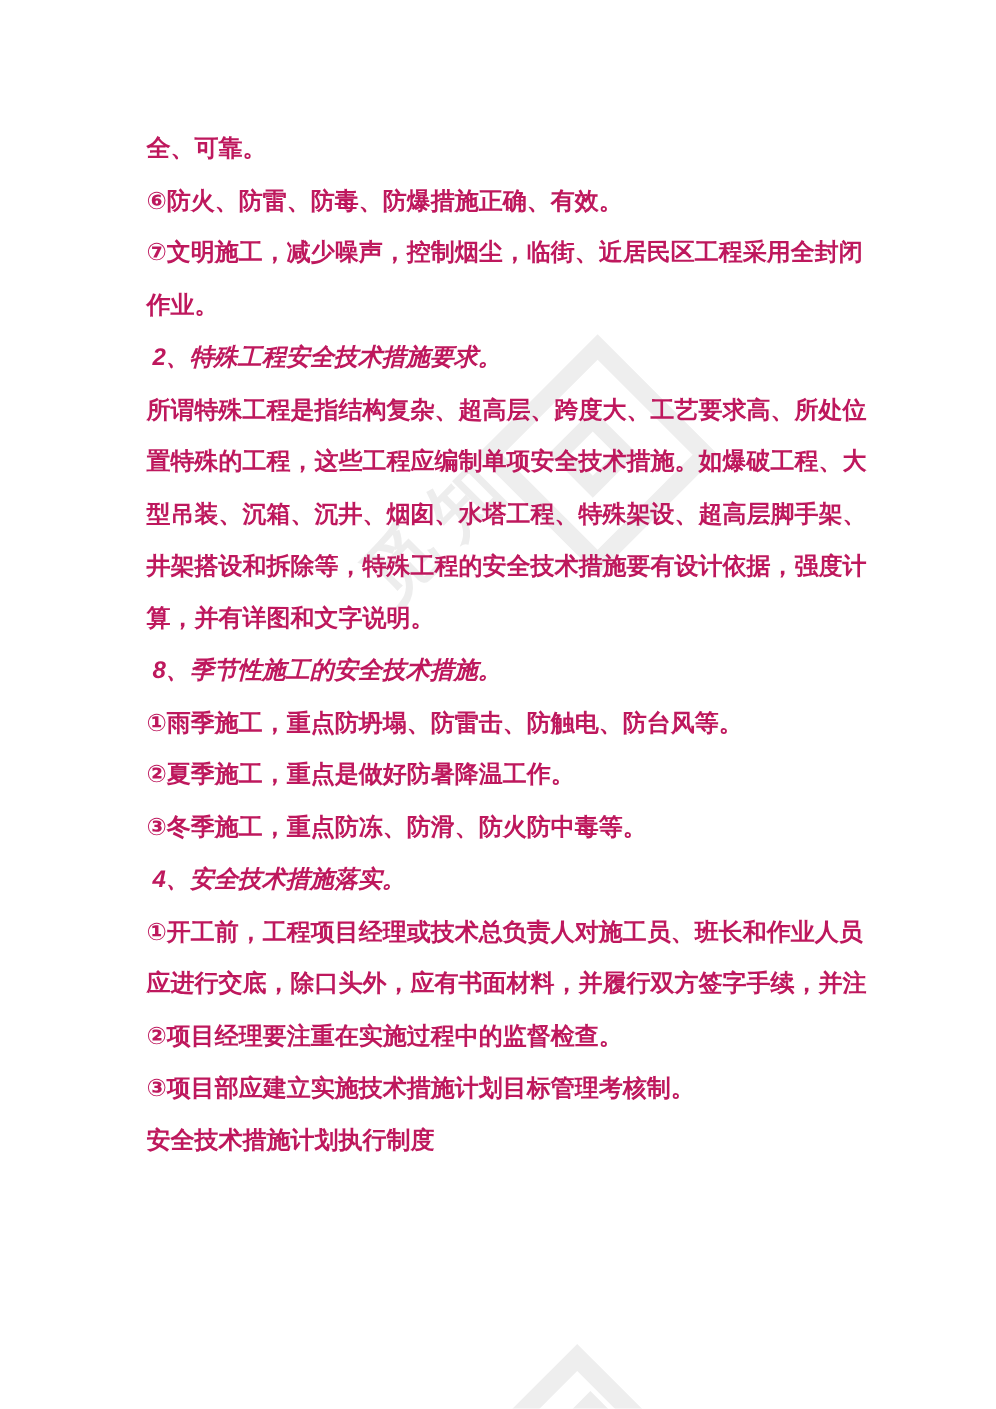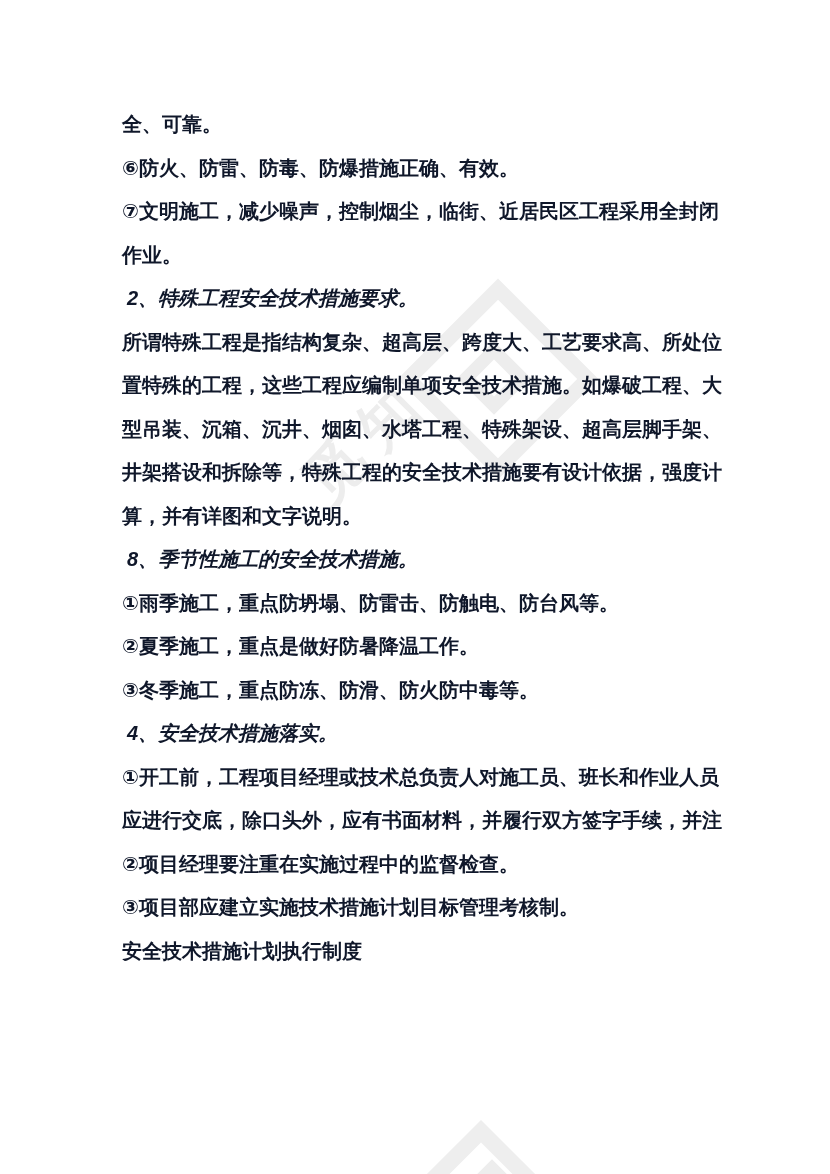--- a/index.html
+++ b/index.html
@@ -79,21 +79,21 @@
 
   
   .doc-body {
     position: absolute;
     left: 122px;
     top: 103px;
     width: 600px;
     font-size: 20px;
     line-height: 43.5px;
     font-weight: 600;
-    color: #0f172a;
+    color: #be185d;
     z-index: 2;
   }
   .line {
     height: 43.5px;
     white-space: nowrap;
   }
   .line.indent {
     padding-left: 5px;
     font-style: italic;
   }

